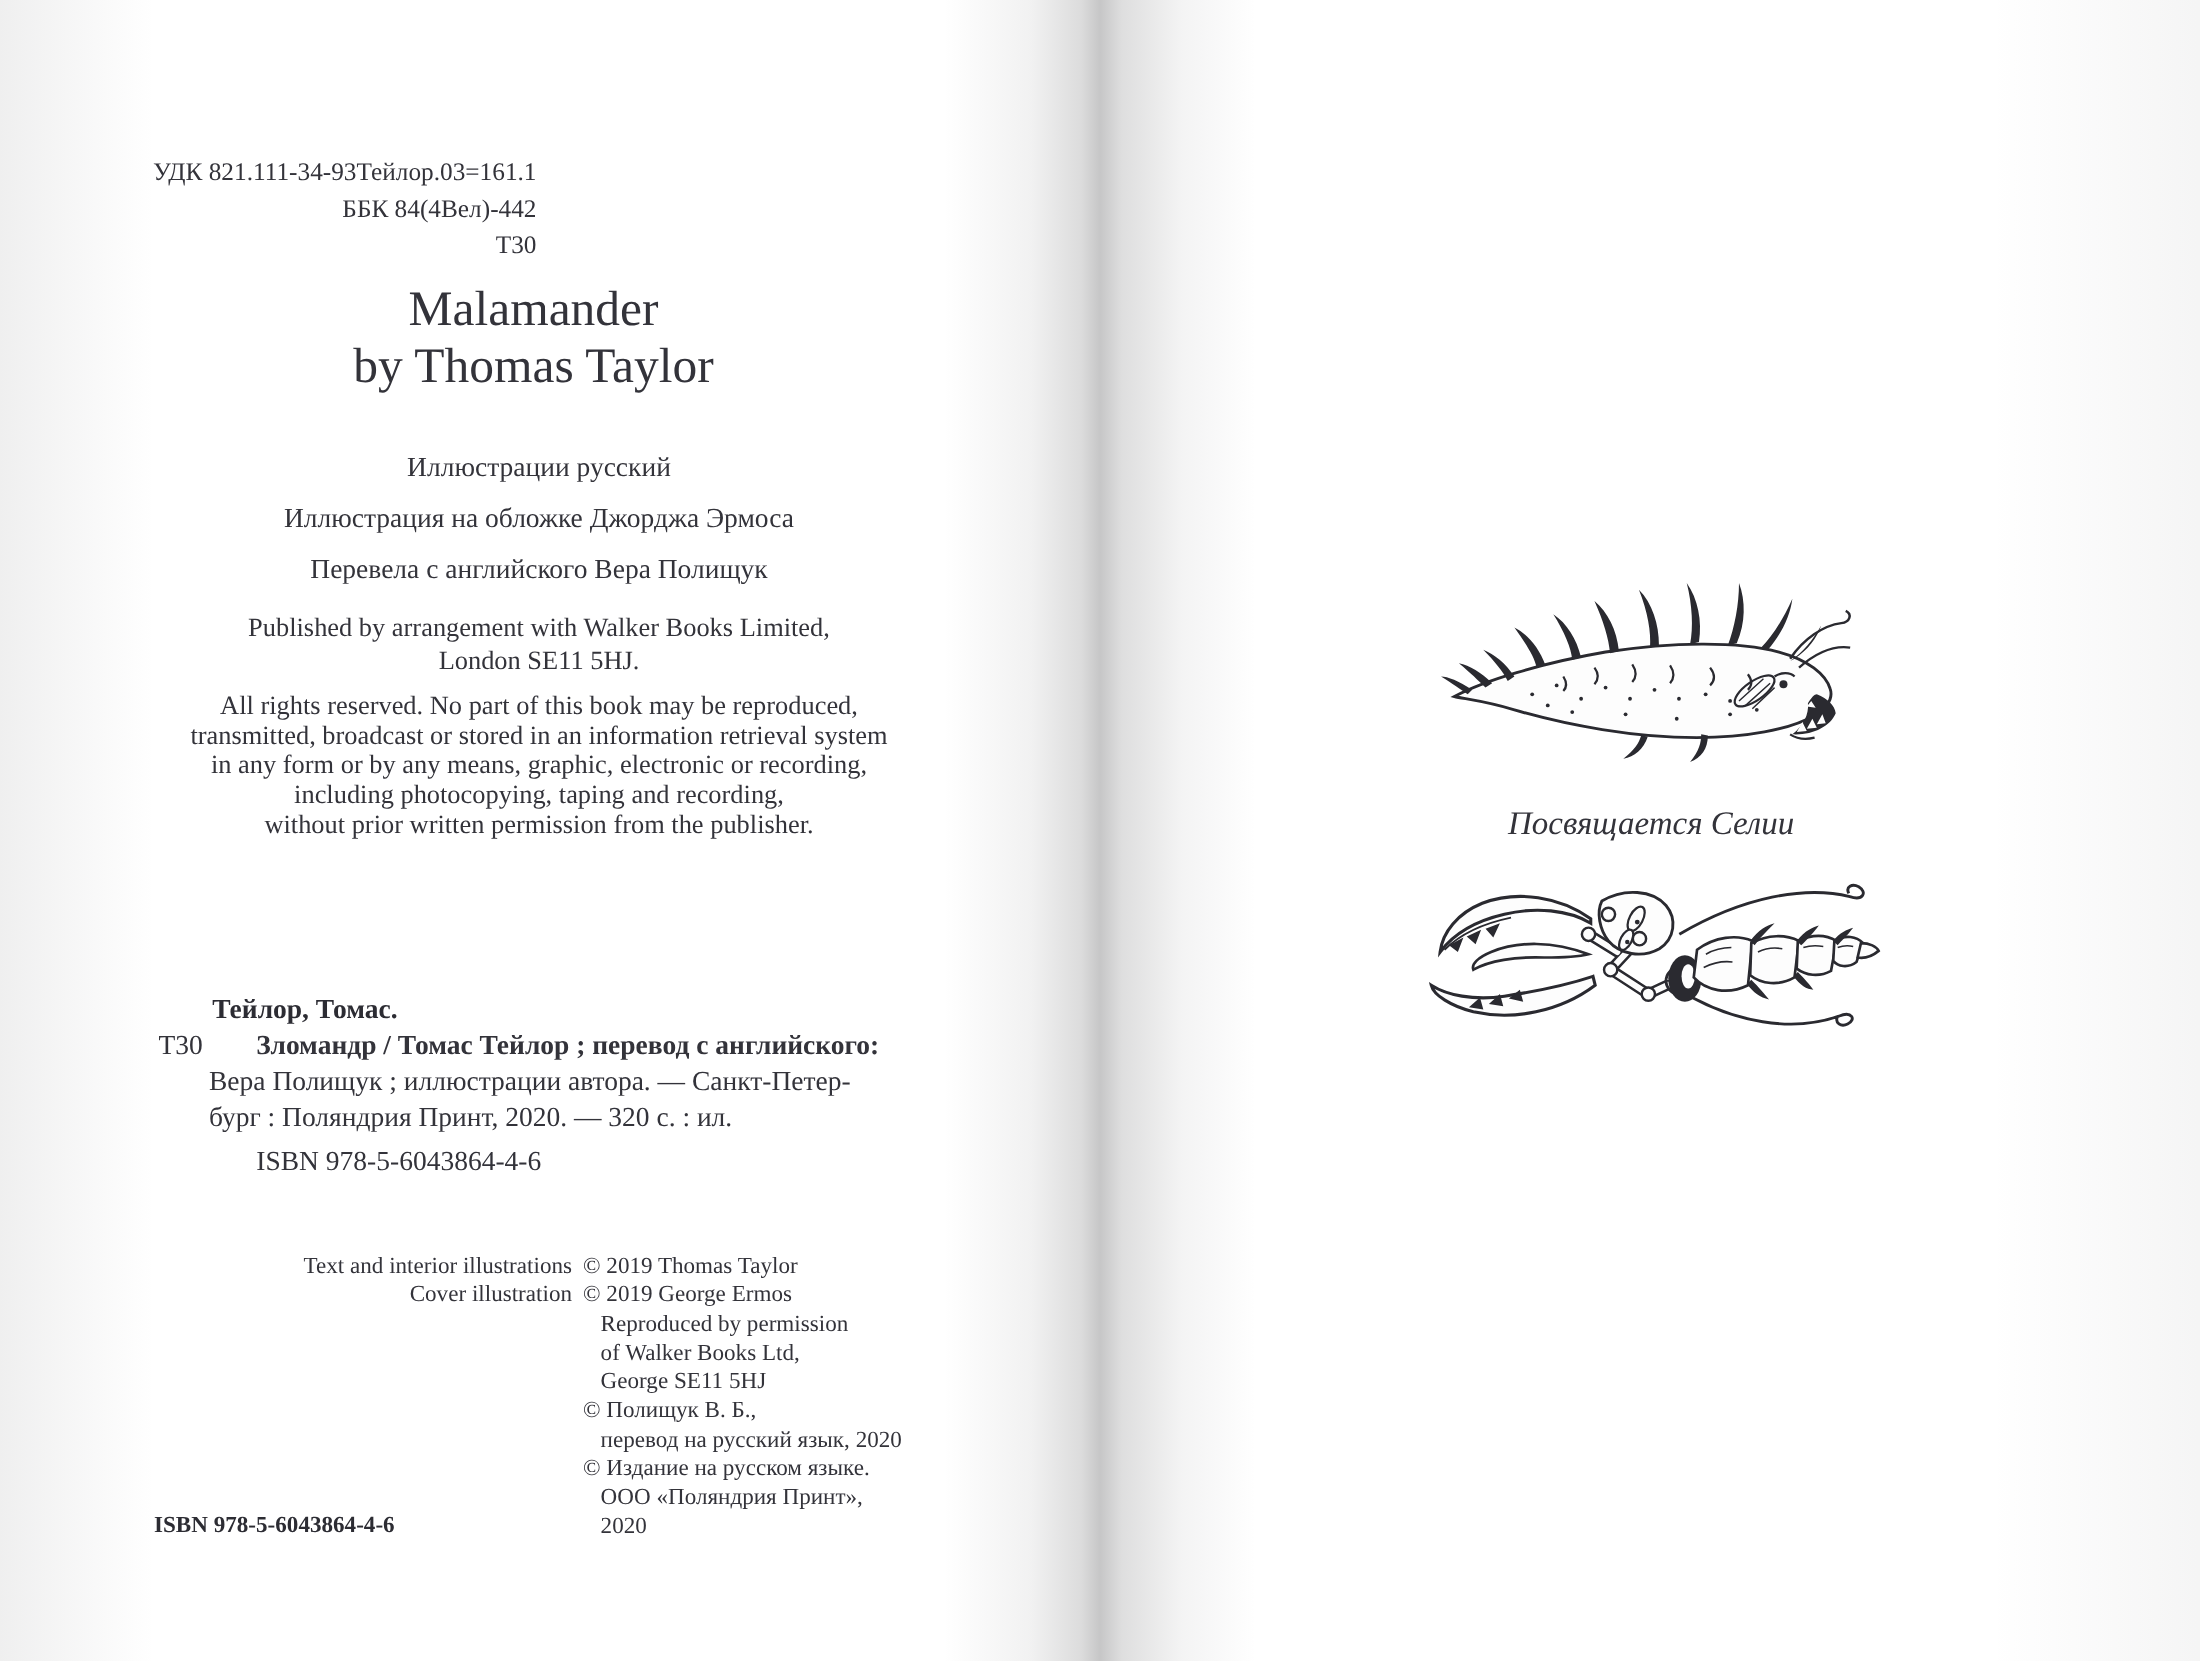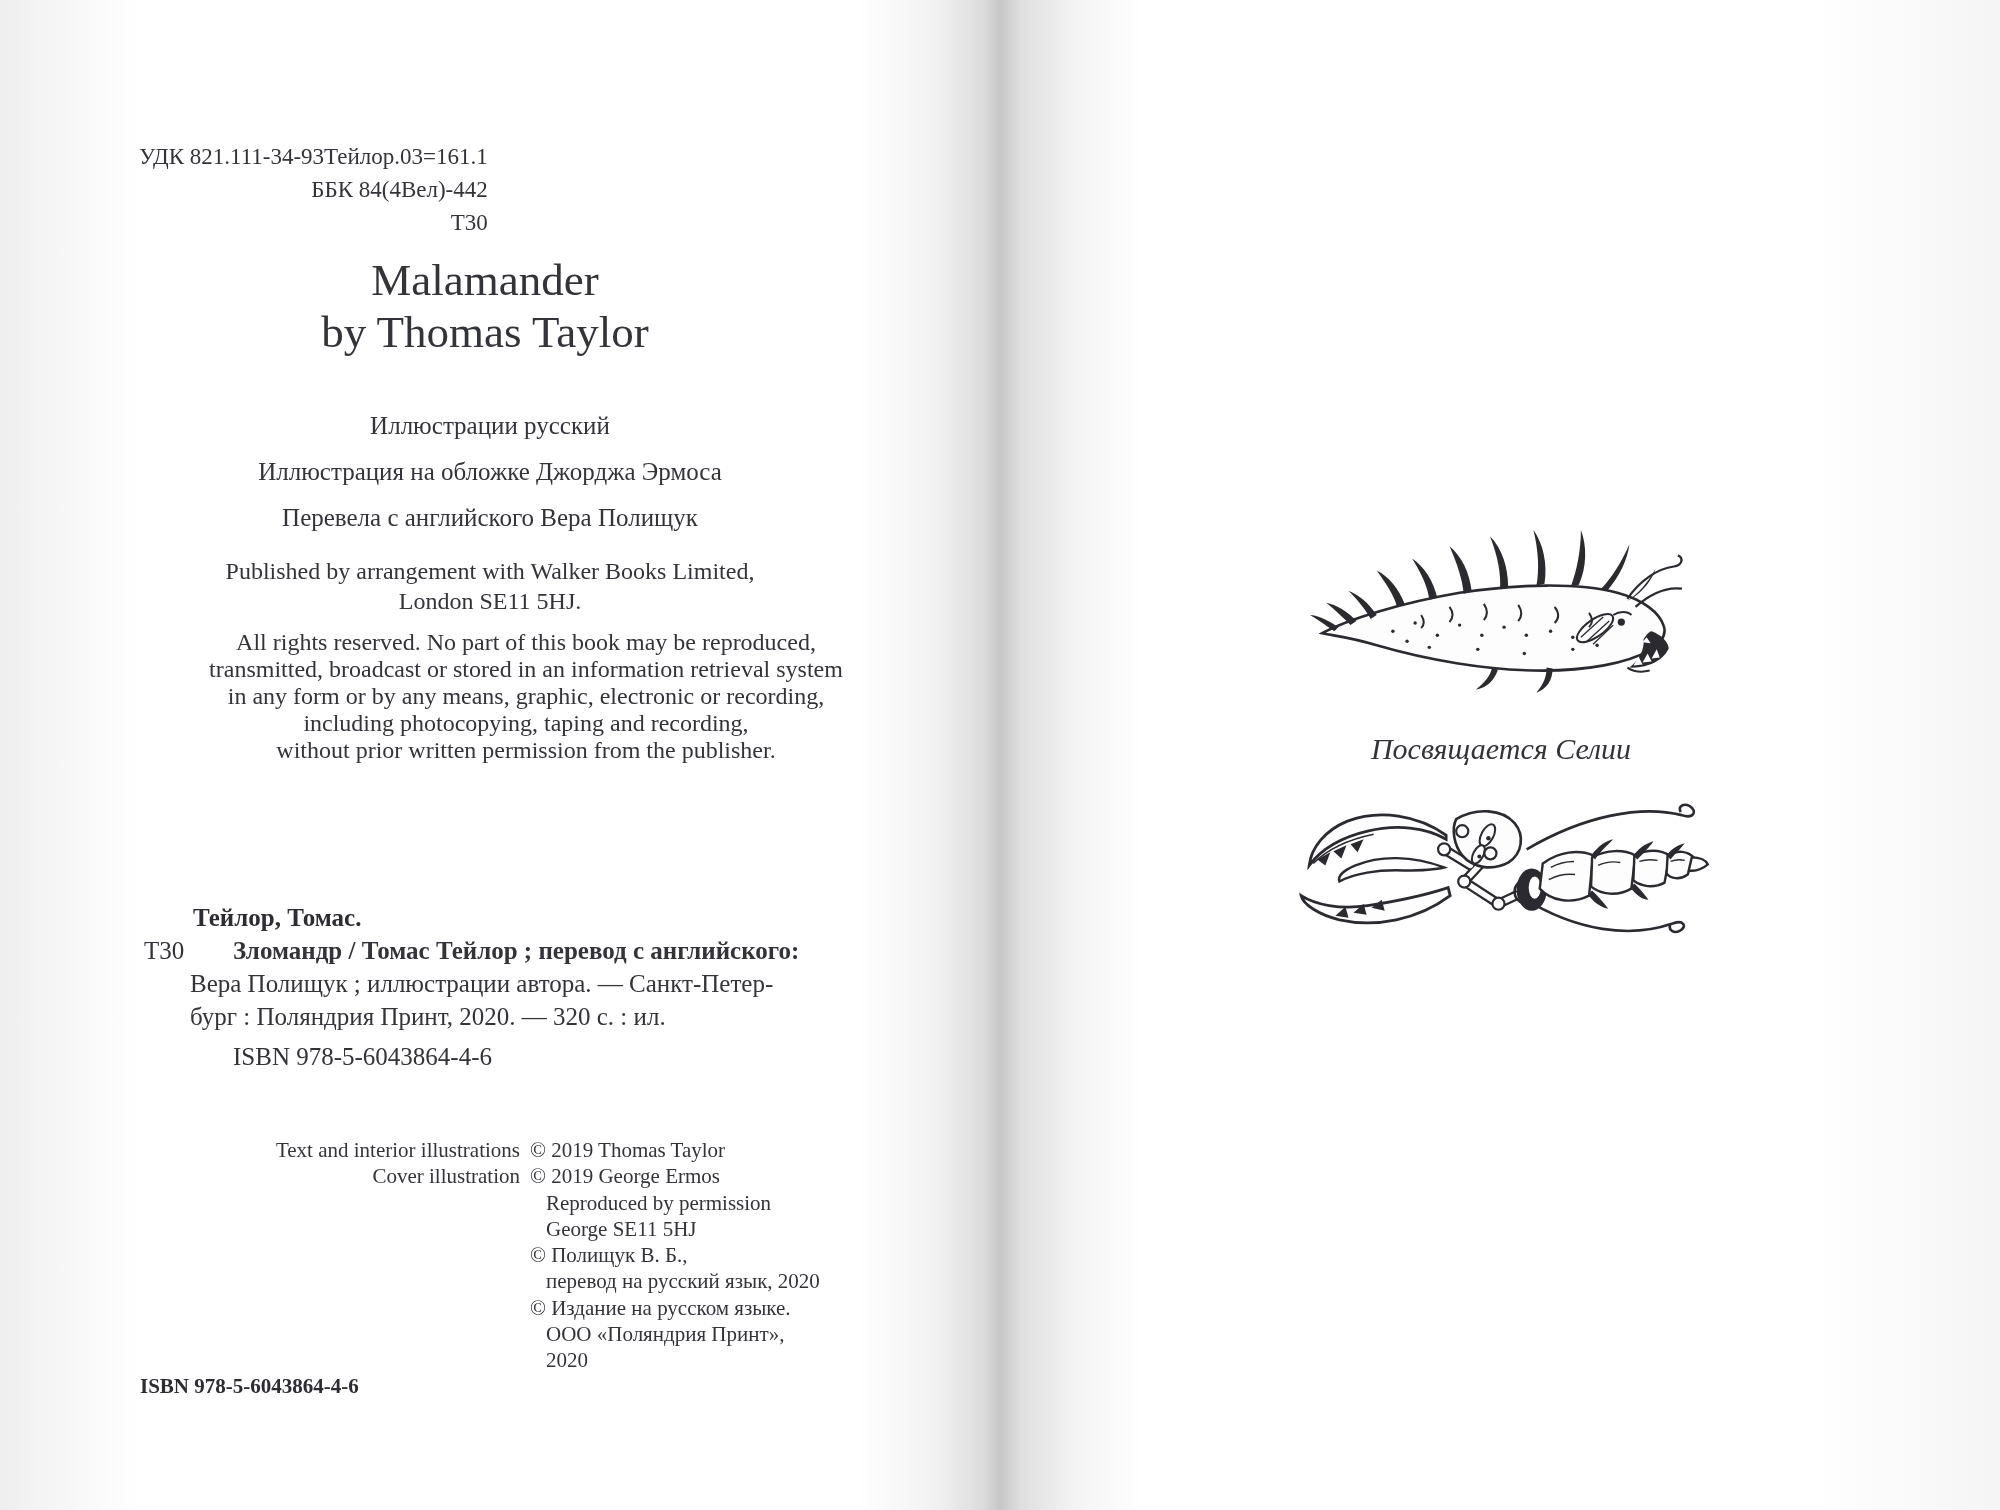--- a/index.html
+++ b/index.html
@@ -20,21 +20,21 @@
   #title-block { left: 0; top: 254px; width: 970px; text-align: center;
                  font-size: 45px; line-height: 52px; }
 
   #ru-credits { left: 0; top: 403px; width: 980px; text-align: center;
                 font-size: 25px; line-height: 46px; }
 
   #published-block { left: 0; top: 556px; width: 980px; text-align: center;
                      font-size: 24px; line-height: 30px; }
 
   #rights-block { left: 0; top: 629px; width: 980px; text-align: center;
-                  font-size: 24px; line-height: 27px; padding-left: 36px; }
+                  font-size: 24px; line-height: 27px; }
 
   #bib-block { left: 140px; top: 901px; width: 700px; font-size: 25px; line-height: 33px; }
   #bib-block .bib-author { font-weight: bold; padding-left: 53px; color: #2c2c33; }
   #bib-block .bib-entry { position: relative; }
   #bib-block .bib-code { position: absolute; left: 4px; top: 0; }
   #bib-block .bib-line.first { padding-left: 93px; font-weight: bold; }
   #bib-block .bib-line { padding-left: 50px; }
   #bib-block .bib-isbn { padding-left: 93px; margin-top: 7px; }
 
   #credits-block { left: 140px; top: 1137px; font-size: 21px; line-height: 26.3px; }
@@ -120,20 +120,24 @@
     <span class="credit-label">Text and interior illustrations</span>
     <span class="credit-value">© 2019 Thomas Taylor</span>
   </div>
   <div class="credit-row">
     <span class="credit-label">Cover illustration</span>
     <span class="credit-value">© 2019 George Ermos</span>
   </div>
   <div class="credit-row indent">
     <span class="credit-label"></span>
     <span class="credit-value">Reproduced by permission</span>
+  </div>
+  <div class="credit-row indent">
+    <span class="credit-label"></span>
+    <span class="credit-value">of Walker Books Ltd,</span>
   </div>
   <div class="credit-row indent">
     <span class="credit-label"></span>
     <span class="credit-value">George SE11 5HJ</span>
   </div>
   <div class="credit-row">
     <span class="credit-label"></span>
     <span class="credit-value">© Полищук В. Б.,</span>
   </div>
   <div class="credit-row indent">

